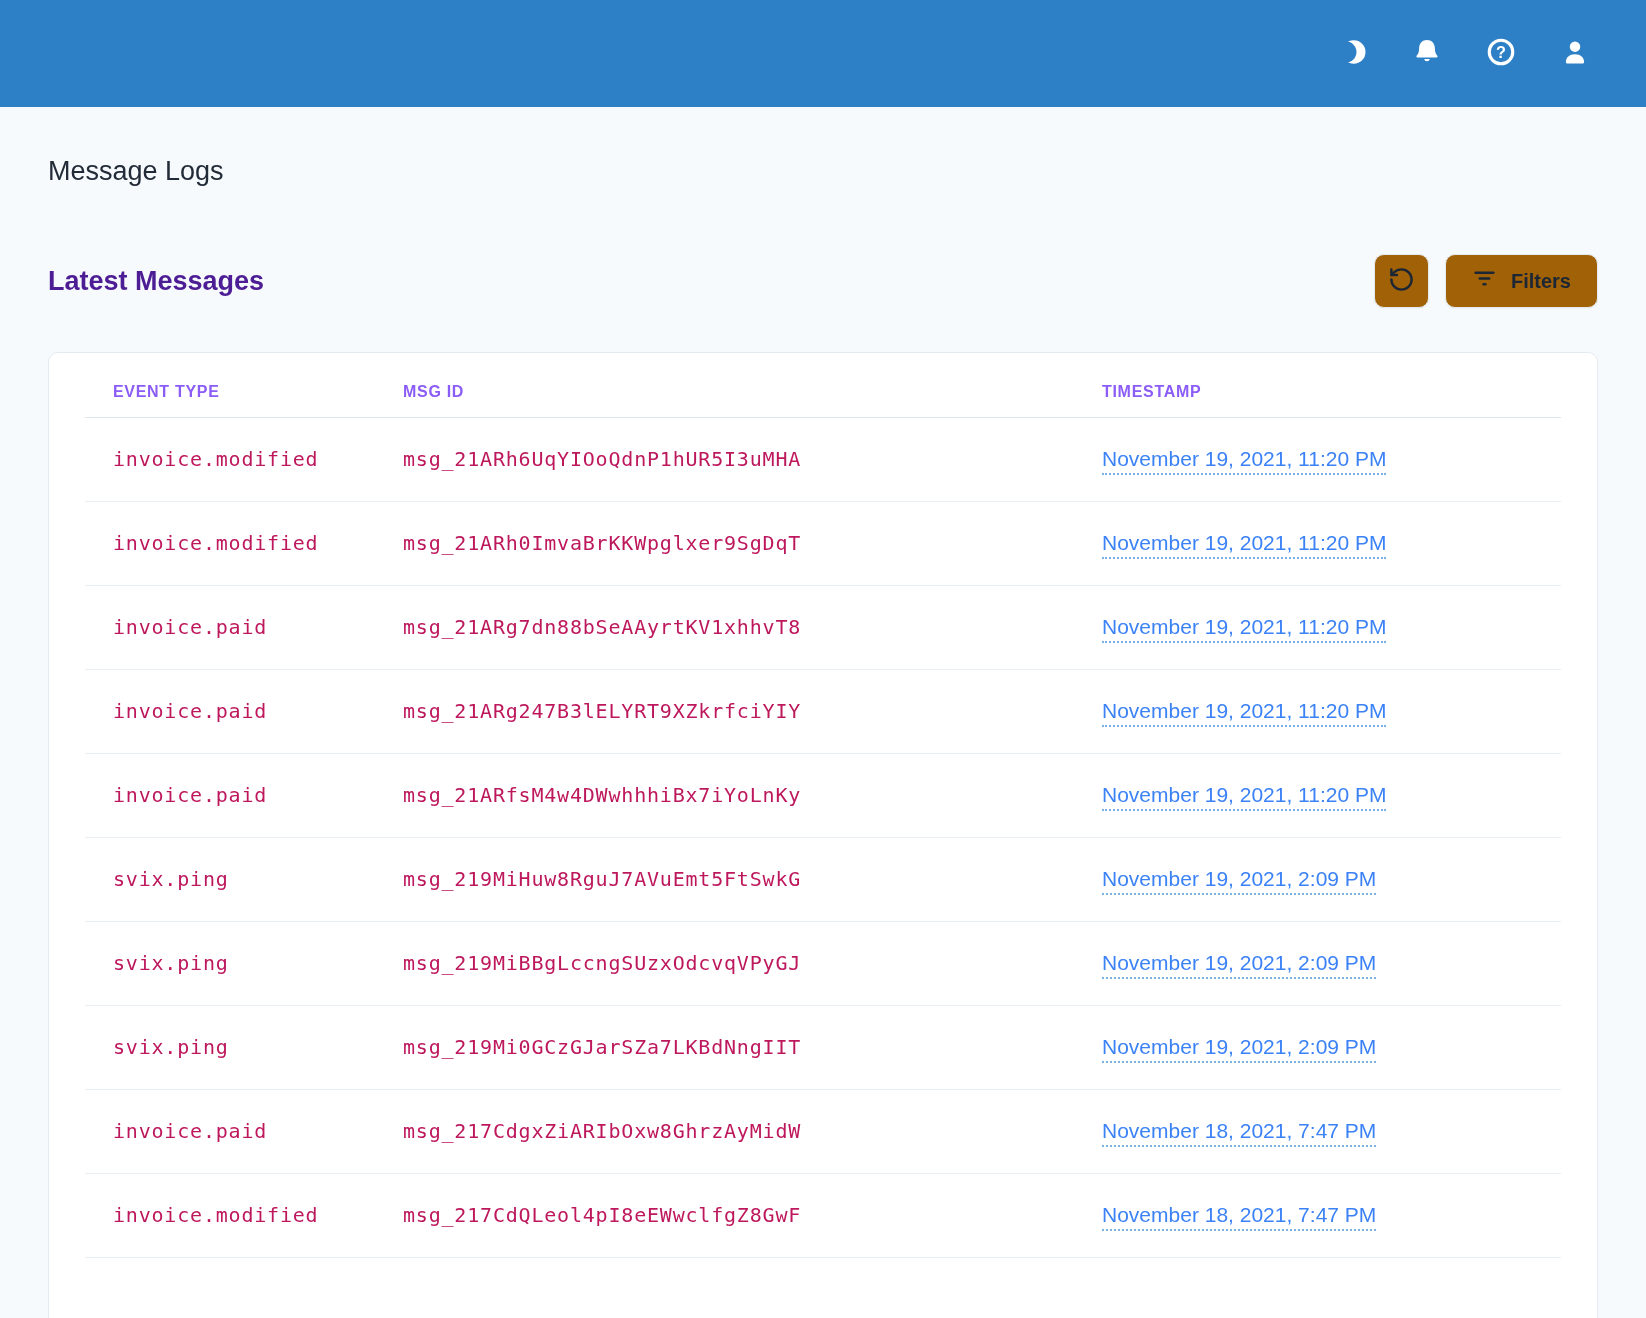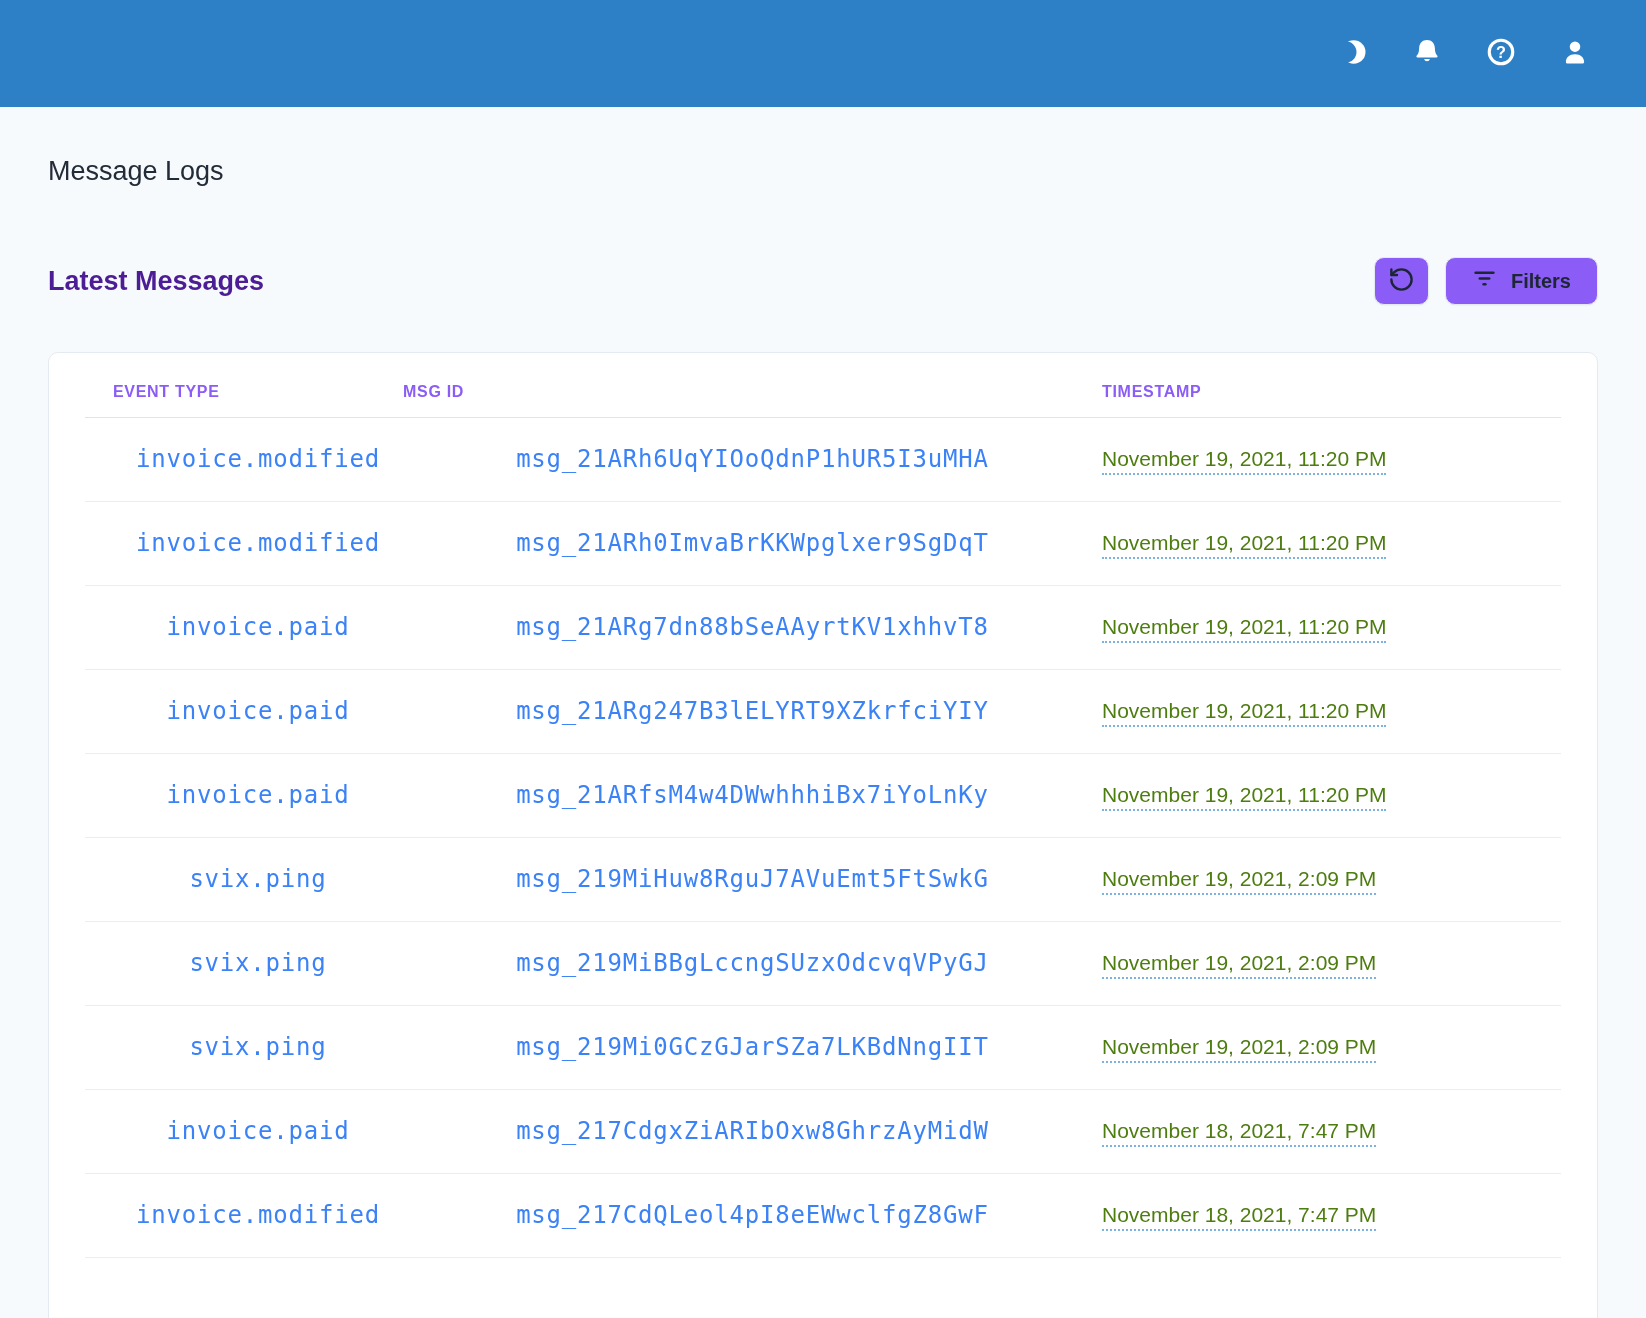--- a/index.html
+++ b/index.html
@@ -46,24 +46,24 @@
   }
   .section-heading {
     font-size: 27px;
     line-height: 32px;
     font-weight: 700;
     color: #4c1d95;
   }
   .section-actions { display: flex; align-items: center; gap: 16px; }
   .btn {
     display: flex; align-items: center; justify-content: center;
-    background: #8b5cf6;
+    background: #a16207;
     border: 1px solid #e4eaf1;
     border-radius: 10px;
-    height: 48px;
+    height: 54px;
     cursor: pointer;
     box-shadow: 0 1px 2px rgba(16,24,40,0.04);
     color: #1c2634;
   }
   .btn-icon { width: 55px; }
   .btn-filters {
     padding: 0 26px;
     gap: 14px;
     font-size: 20px;
     font-weight: 600;
@@ -97,28 +97,27 @@
   }
   th:first-child, td:first-child { padding-left: 28px; }
   td {
     height: 84px;
     vertical-align: middle;
     border-bottom: 1px solid #e9eef5;
     padding: 0;
   }
   .mono {
     font-family: "DejaVu Sans Mono", monospace;
-    font-size: 24px;
+    font-size: 20px;
     letter-spacing: 0.8px;
-    color: #3b82f6;
-    text-align: center;
+    color: #be185d;
   }
   .timestamp {
     font-size: 21px;
-    color: #4d7c0f;
+    color: #3b82f6;
     border-bottom: 2px dotted #7cb2e2;
     padding-bottom: 3px;
     cursor: pointer;
   }
 </style>
 </head>
 <body>
 
 <header class="topbar">
   <button class="topbar-icon-btn">

